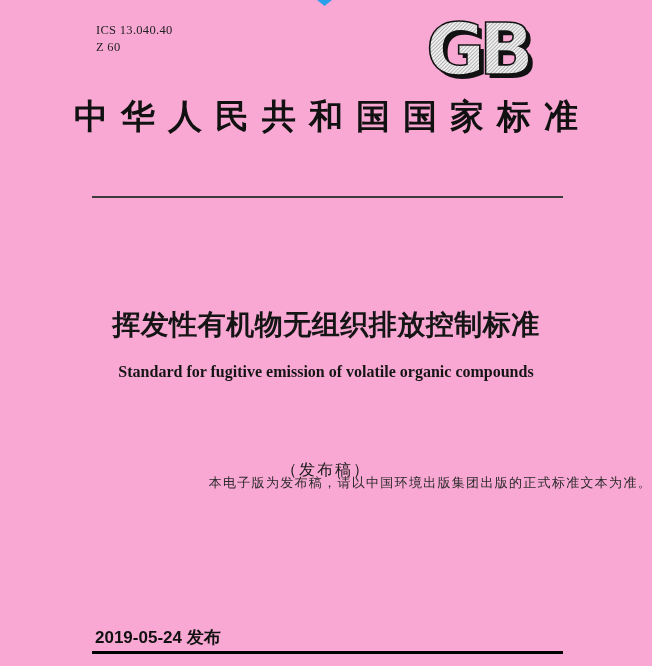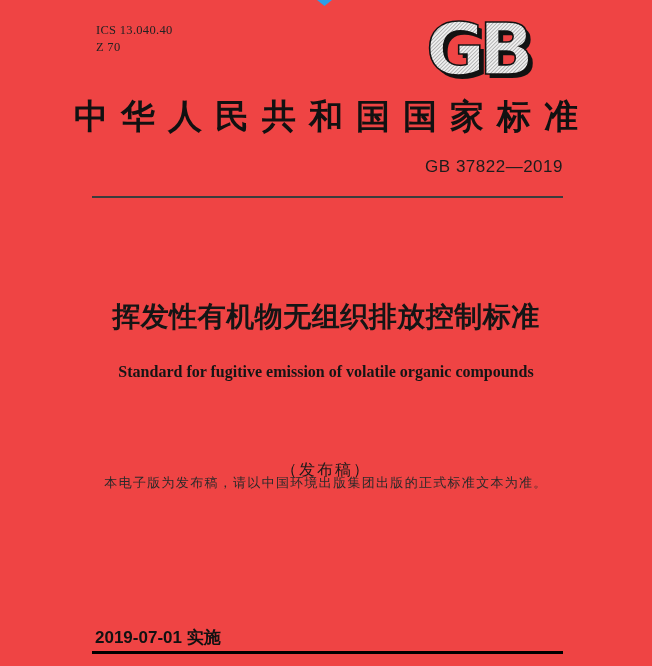--- a/index.html
+++ b/index.html
@@ -1,21 +1,21 @@
 <!DOCTYPE html>
 <html><head>
 <meta charset="utf-8">
 <style>
   html, body { margin: 0; padding: 0; background: #e8e8e8; }
   .page {
     position: relative;
     width: 652px;
     height: 666px;
     margin: 0 auto;
-    background: #ef4444;
+    background: #f9a8d4;
     overflow: hidden;
     font-family: "Liberation Serif", serif;
     color: #1a1a1a;
   }
   .blue-mark {
     position: absolute;
     left: 317px; top: 0;
     width: 15px; height: 6px;
     background: #2b9fe9;
     clip-path: polygon(0 0, 100% 0, 50% 100%);
@@ -54,21 +54,21 @@
     font-size: 17px;
     letter-spacing: 0.5px;
     color: #1c1c1c;
   }
   .rule { position: absolute; left: 92px; width: 471px; }
   .rule-top { top: 196px; height: 2px; background: #3c3c3c; }
   .rule-bottom { top: 651px; height: 3px; background: #000; }
   .title-zh {
     position: absolute;
     left: 0; right: 0; top: 299px;
-    margin: 0;
+    margin: 8px;
     text-align: center;
     font-family: "Liberation Sans", sans-serif;
     font-weight: bold;
     font-size: 28px;
     line-height: 36px;
     letter-spacing: 0.5px;
     white-space: nowrap;
     color: #151515;
   }
   .title-en {
@@ -85,21 +85,21 @@
     position: absolute;
     left: 0; right: 0; top: 460px;
     text-align: center;
     font-size: 16px;
     letter-spacing: 2px;
     color: #1a1a1a;
   }
   .note {
     position: absolute;
     left: 0; right: 0; top: 474px;
-    text-align: center;
+    text-align: right;
     font-size: 13px;
     letter-spacing: 1.3px;
     color: #2a2a2a;
   }
   .footer-dates {
     position: absolute;
     left: 95px; right: 91px; top: 627px;
     display: flex;
     justify-content: space-between;
     font-family: "Liberation Sans", sans-serif;
@@ -111,51 +111,50 @@
 </style>
 </head>
 <body>
 
 <div class="page">
 
   <div class="blue-mark"></div>
 
   <div class="ics-block">
     <div>ICS 13.040.40</div>
-    <div>Z 70</div>
+    <div>Z 60</div>
   </div>
 
   <div class="gb-logo">
     <svg width="114" height="64" viewBox="0 0 114 64" aria-hidden="true">
       <defs>
         <pattern id="gbhatch" width="2.6" height="2.6" patternUnits="userSpaceOnUse" patternTransform="rotate(45)">
           <rect width="2.6" height="2.6" fill="#efefef"></rect>
           <line x1="0" y1="0" x2="0" y2="2.6" stroke="#707070" stroke-width="0.9"></line>
         </pattern>
       </defs>
       <g font-family="'DejaVu Sans', sans-serif" font-weight="bold" font-size="72" letter-spacing="-6">
         <text x="6" y="60" fill="#121212">GB</text>
         <text x="2" y="56" fill="url(#gbhatch)" stroke="#121212" stroke-width="1.6">GB</text>
       </g>
     </svg>
   </div>
 
   <h1 class="heading">中华人民共和国国家标准</h1>
 
-  <div class="std-no">GB 37822—2019</div>
 
   <div class="rule rule-top"></div>
 
   <h2 class="title-zh">挥发性有机物无组织排放控制标准</h2>
 
   <div class="title-en">Standard for fugitive emission of volatile organic compounds</div>
 
   <div class="draft-label">（发布稿）</div>
 
   <div class="note">本电子版为发布稿，请以中国环境出版集团出版的正式标准文本为准。</div>
 
   <div class="footer-dates">
-    <span>2019-07-01 实施</span>
+    <span>2019-05-24 发布</span>
   </div>
 
   <div class="rule rule-bottom"></div>
 
 </div>
 
 </body></html>

